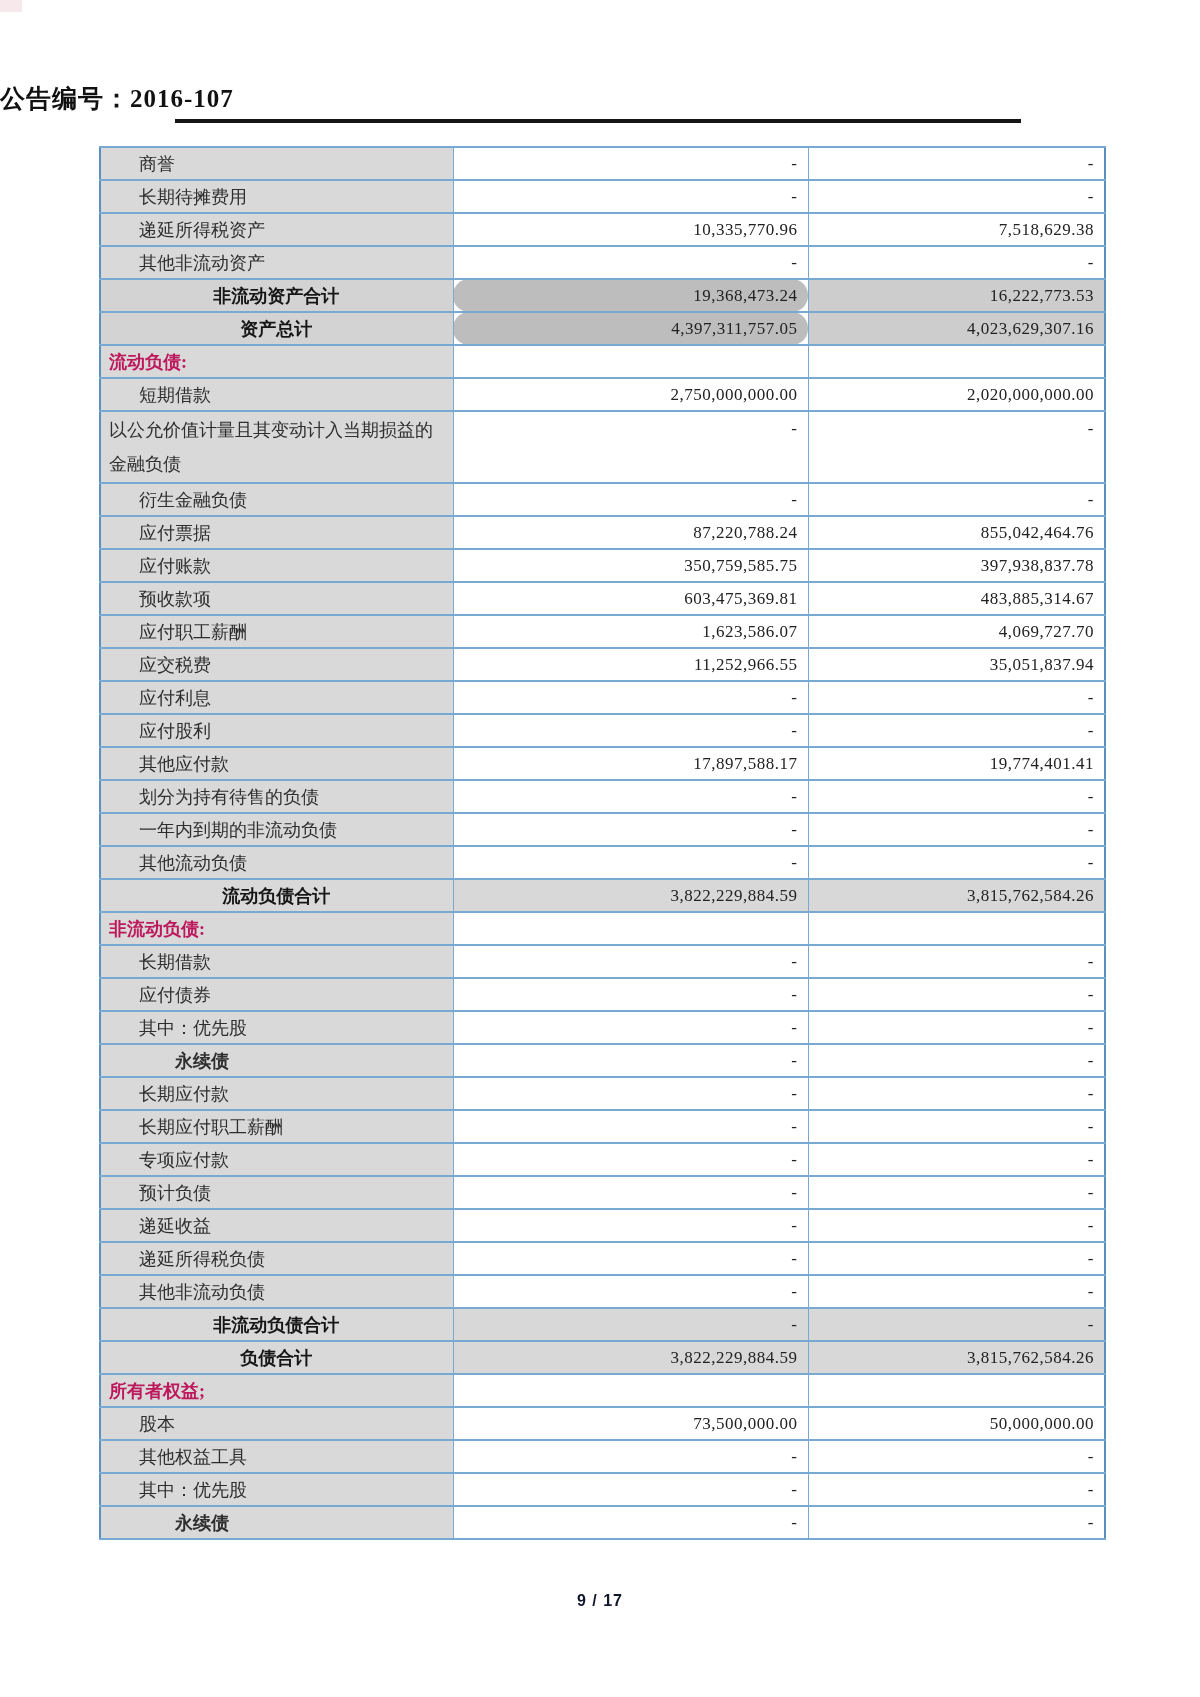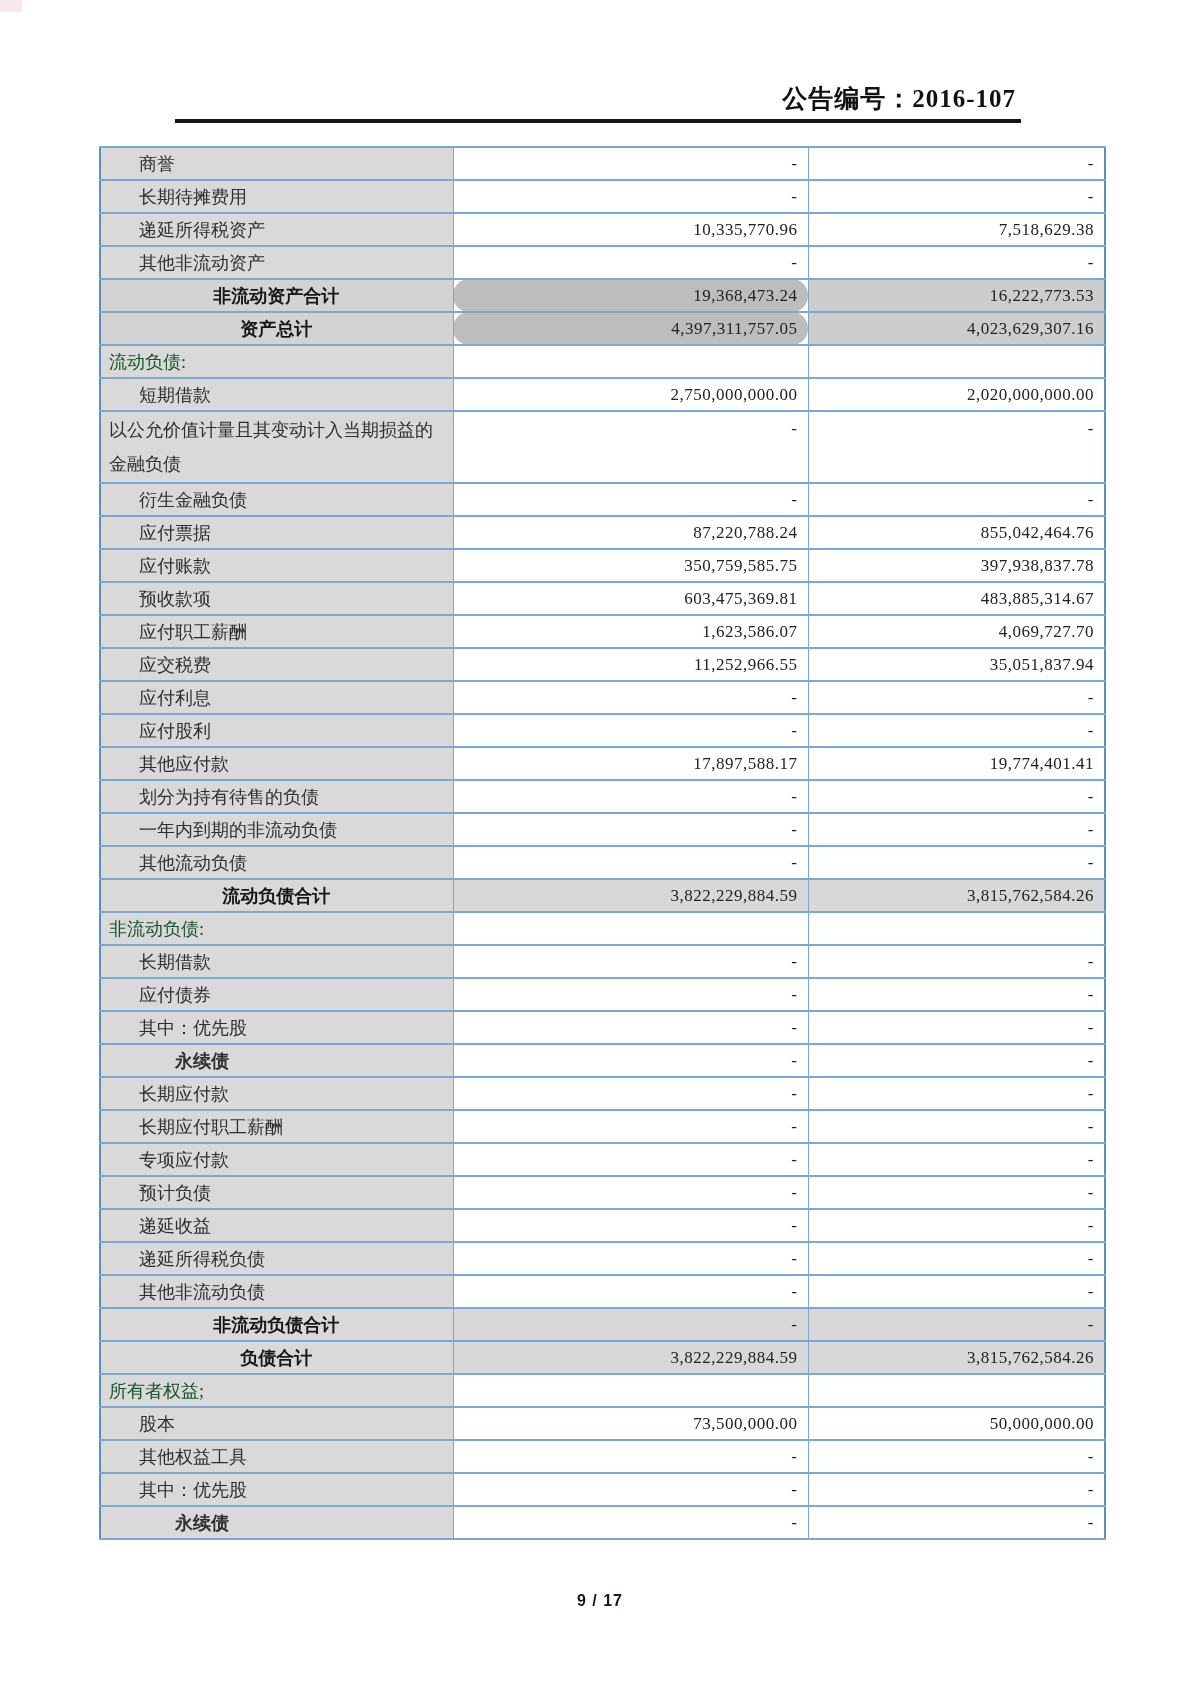--- a/index.html
+++ b/index.html
@@ -13,21 +13,21 @@
   }
   .page { position:absolute; left:0; top:0; width:1200px; height:1697px; }
 
   .scan-artifact {
     position:absolute; left:0; top:0; width:22px; height:12px;
     background:#f7e8ec;
   }
 
   .header-text {
     position:absolute; top:82px; left:0; width:1016px;
-    text-align:right;
+    text-align:left;
     font-size:25px; font-weight:bold; letter-spacing:1px;
     color:#111111;
   }
   .header-rule {
     position:absolute; top:119px; left:175px; width:846px; height:4px;
     background:#161616;
   }
 
   table.bs {
     position:absolute; top:146px; left:99px; width:1005px;
@@ -57,21 +57,21 @@
 
   td.val {
     background:#ffffff;
     text-align:right;
     padding-right:10px;
     font-size:17px;
     letter-spacing:0.5px;
     color:#222222;
   }
 
-  tr.section td.label { font-weight:normal; color:#14532d; }
+  tr.section td.label { font-weight:bold; color:#be185d; }
 
   tr.subtotal td.label,
   tr.total td.label {
     font-weight:bold; text-align:center; padding-left:0; color:#161616;margin-top:27px;
   }
   tr.subtotal td.val { background:var(--subtotal-grey);margin-left:32px; }
   tr.total td.label { background:#d3d3d3; }
   tr.total td.val.c1 { background:var(--total-dark);border-radius:16px; }
   tr.total td.val.c2 { background:var(--total-mid); }
 

